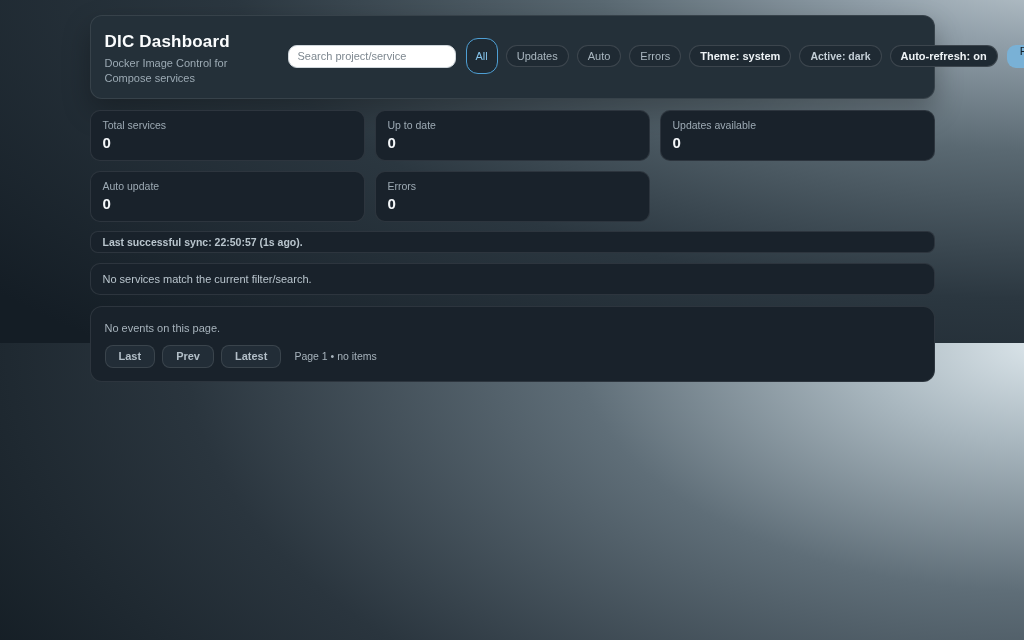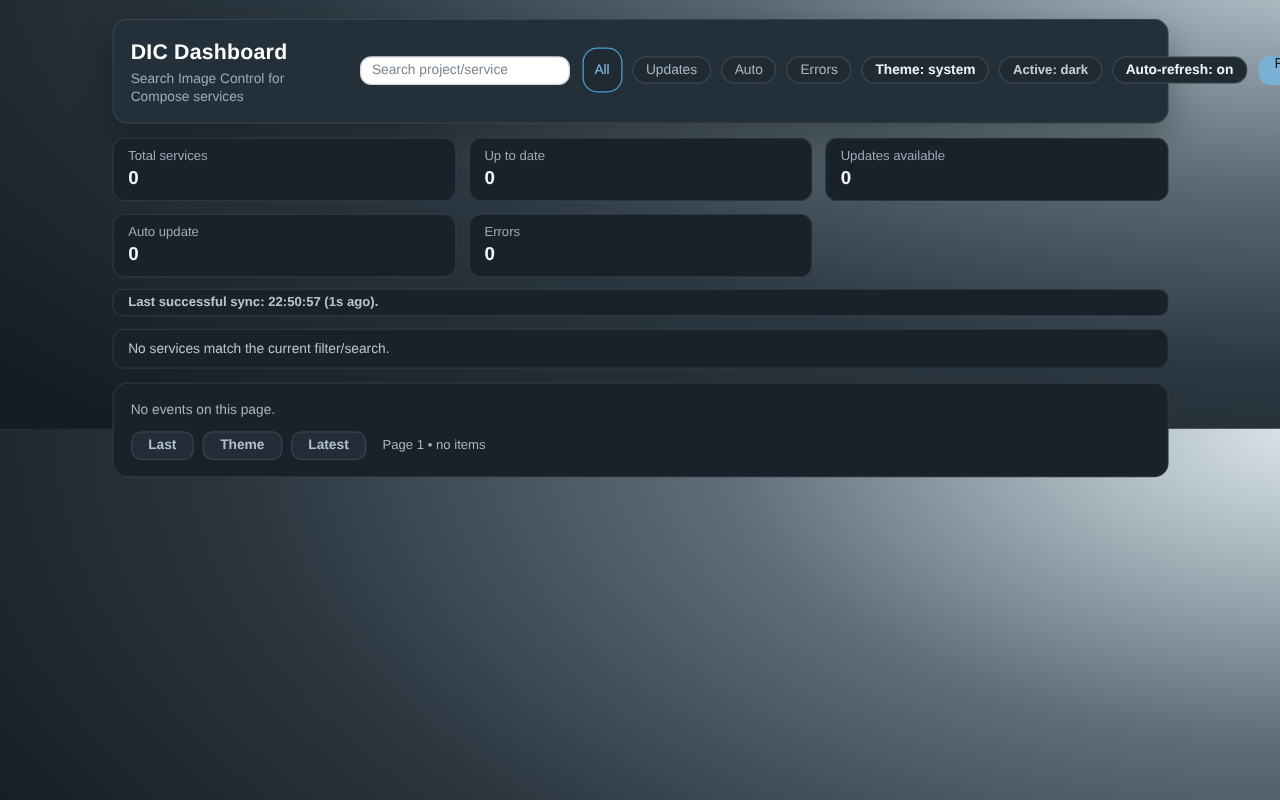--- a/index.html
+++ b/index.html
@@ -112,21 +112,21 @@
 <body>
 
 <div class="bg-top"></div>
 <div class="bg-bottom"></div>
 
 <div class="page">
 
   <header class="card header-card">
     <div class="title-block">
       <h1>DIC Dashboard</h1>
-      <p>Search Image Control for Compose services</p>
+      <p>Docker Image Control for Compose services</p>
     </div>
     <div class="controls">
       <div class="controls-row">
         <input class="search-input" type="text" placeholder="Search project/service" style="">
         <button class="pill active">All</button>
         <button class="pill">Updates</button>
         <button class="pill">Auto</button>
         <button class="pill">Errors</button>
         <button class="pill strong">Theme: system</button>
         <button class="pill mid">Active: dark</button>
@@ -166,19 +166,19 @@
   </div>
 
   <div class="card empty-bar">
     <span>No services match the current filter/search.</span>
   </div>
 
   <section class="card events-card">
     <p class="events-empty">No events on this page.</p>
     <div class="events-controls">
       <button class="nav-btn">Last</button>
-      <button class="nav-btn">Theme</button>
+      <button class="nav-btn">Prev</button>
       <button class="nav-btn">Latest</button>
       <span class="page-info">Page 1 • no items</span>
     </div>
   </section>
 
 </div>
 
 </body></html>

